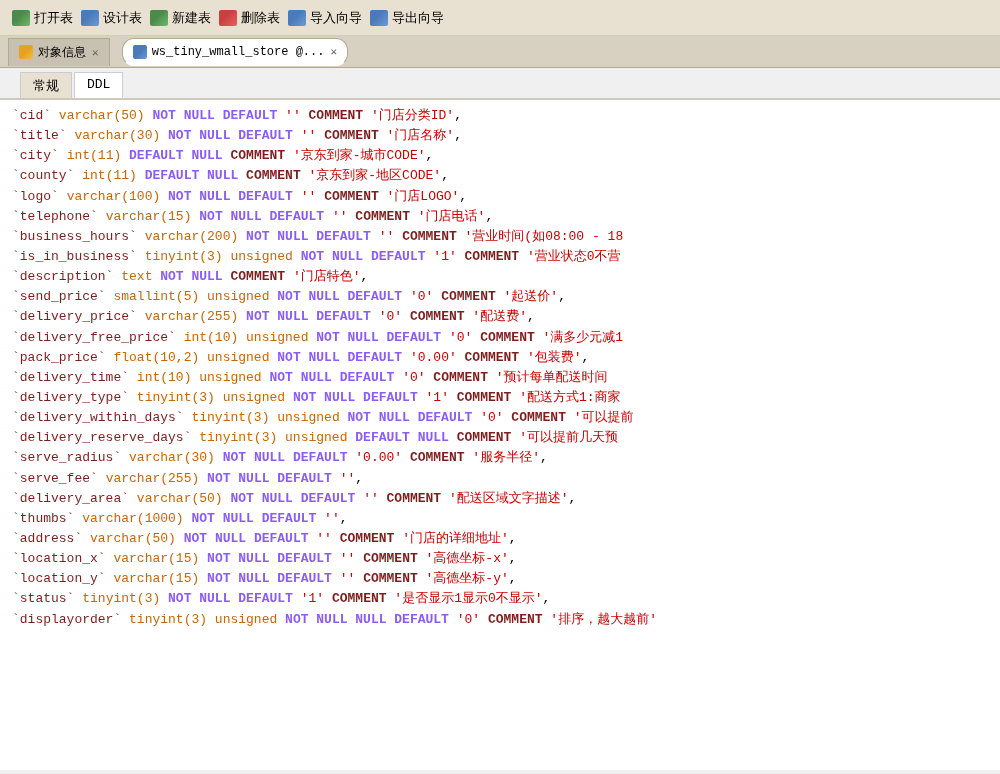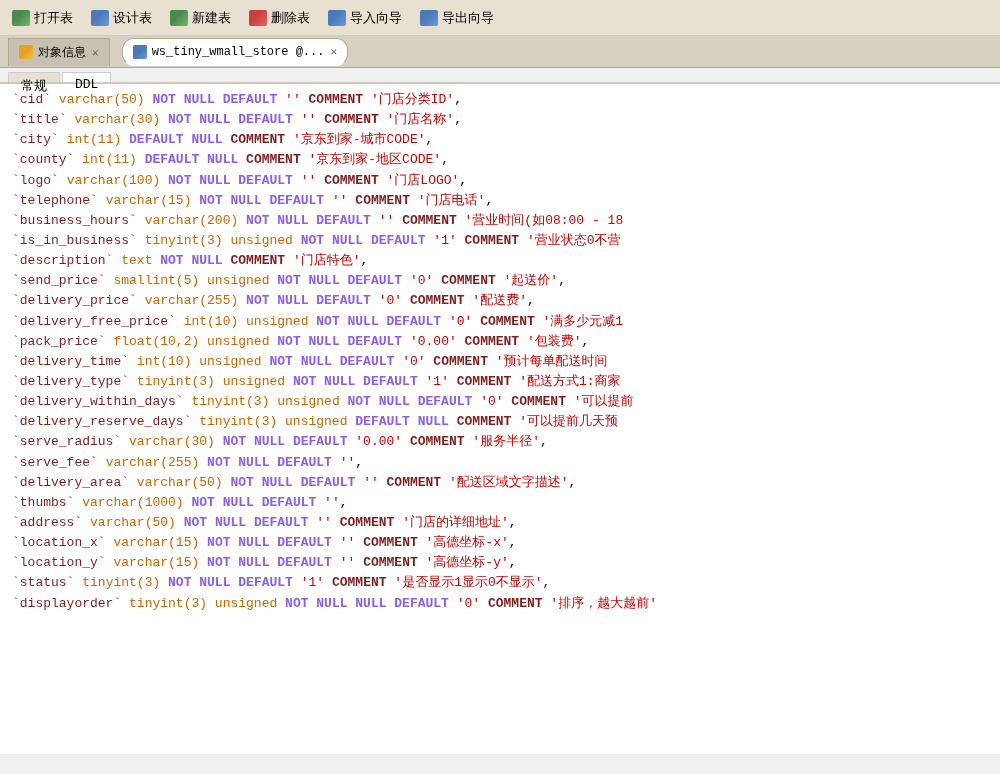--- a/index.html
+++ b/index.html
@@ -11,21 +11,21 @@
       height: 774px;
       overflow: hidden;
     }
 
     
     #toolbar {
       background: #e8e0d0;
       padding: 4px 8px;
       display: flex;
       align-items: center;
-      gap: 10px;
+      gap: 0;
       border-bottom: 1px solid #ccc;
       height: 36px;
     }
     .toolbar-btn {
       display: flex;
       align-items: center;
       gap: 4px;
       cursor: pointer;
       font-size: 13px;
       color: #000;
@@ -91,23 +91,23 @@
     
     #content {
       background: #fff;
       height: calc(774px - 36px - 32px - 36px);
     }
 
     
     #subtabs {
       background: #f0f0f0;
       display: flex;
-      padding: 4px 8px 0;
+      padding: 4px 20px 0;
       border-bottom: 2px solid #d0c8b8;
-      height: 16px;
+      height: 32px;
     }
     .subtab {
       padding: 4px 12px;
       cursor: pointer;
       font-size: 13px;
       border: 1px solid #ccc;
       border-bottom: none;
       background: #e8e0d0;
       margin-right: 2px;
     }

